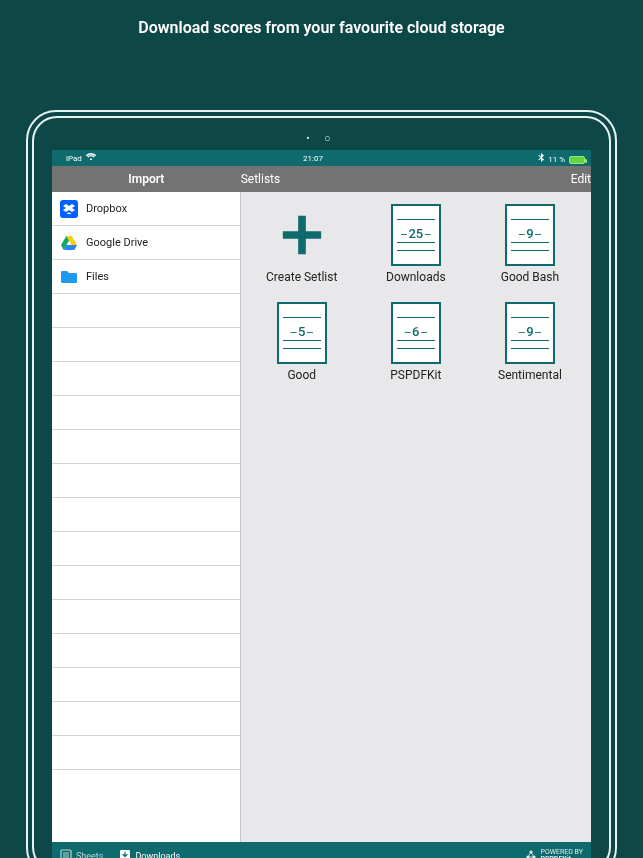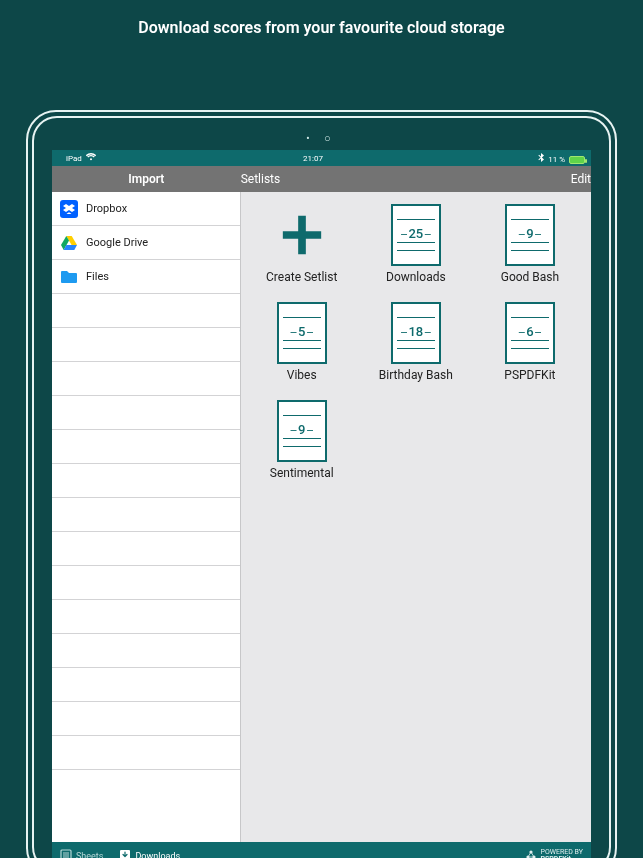--- a/index.html
+++ b/index.html
@@ -275,34 +275,23 @@
 
             <div class="cell">
               <div class="setlist-icon">
                 <div class="line"></div>
                   <div class="line"></div>
                   <div class="line"></div>
                   <div class="line"></div>
                   <div class="line"></div>
                 <div class="count">5</div>
               </div>
-              <div class="cell-label">Vibes</div>
-            </div>
-
-            <div class="cell">
-              <div class="setlist-icon">
-                <div class="line"></div>
-                  <div class="line"></div>
-                  <div class="line"></div>
-                  <div class="line"></div>
-                  <div class="line"></div>
-                <div class="count">18</div>
-              </div>
-              <div class="cell-label">Birthday Bash</div>
-            </div>
+              <div class="cell-label">Good</div>
+            </div>
+
 
             <div class="cell">
               <div class="setlist-icon">
                 <div class="line"></div>
                   <div class="line"></div>
                   <div class="line"></div>
                   <div class="line"></div>
                   <div class="line"></div>
                 <div class="count">6</div>
               </div>

